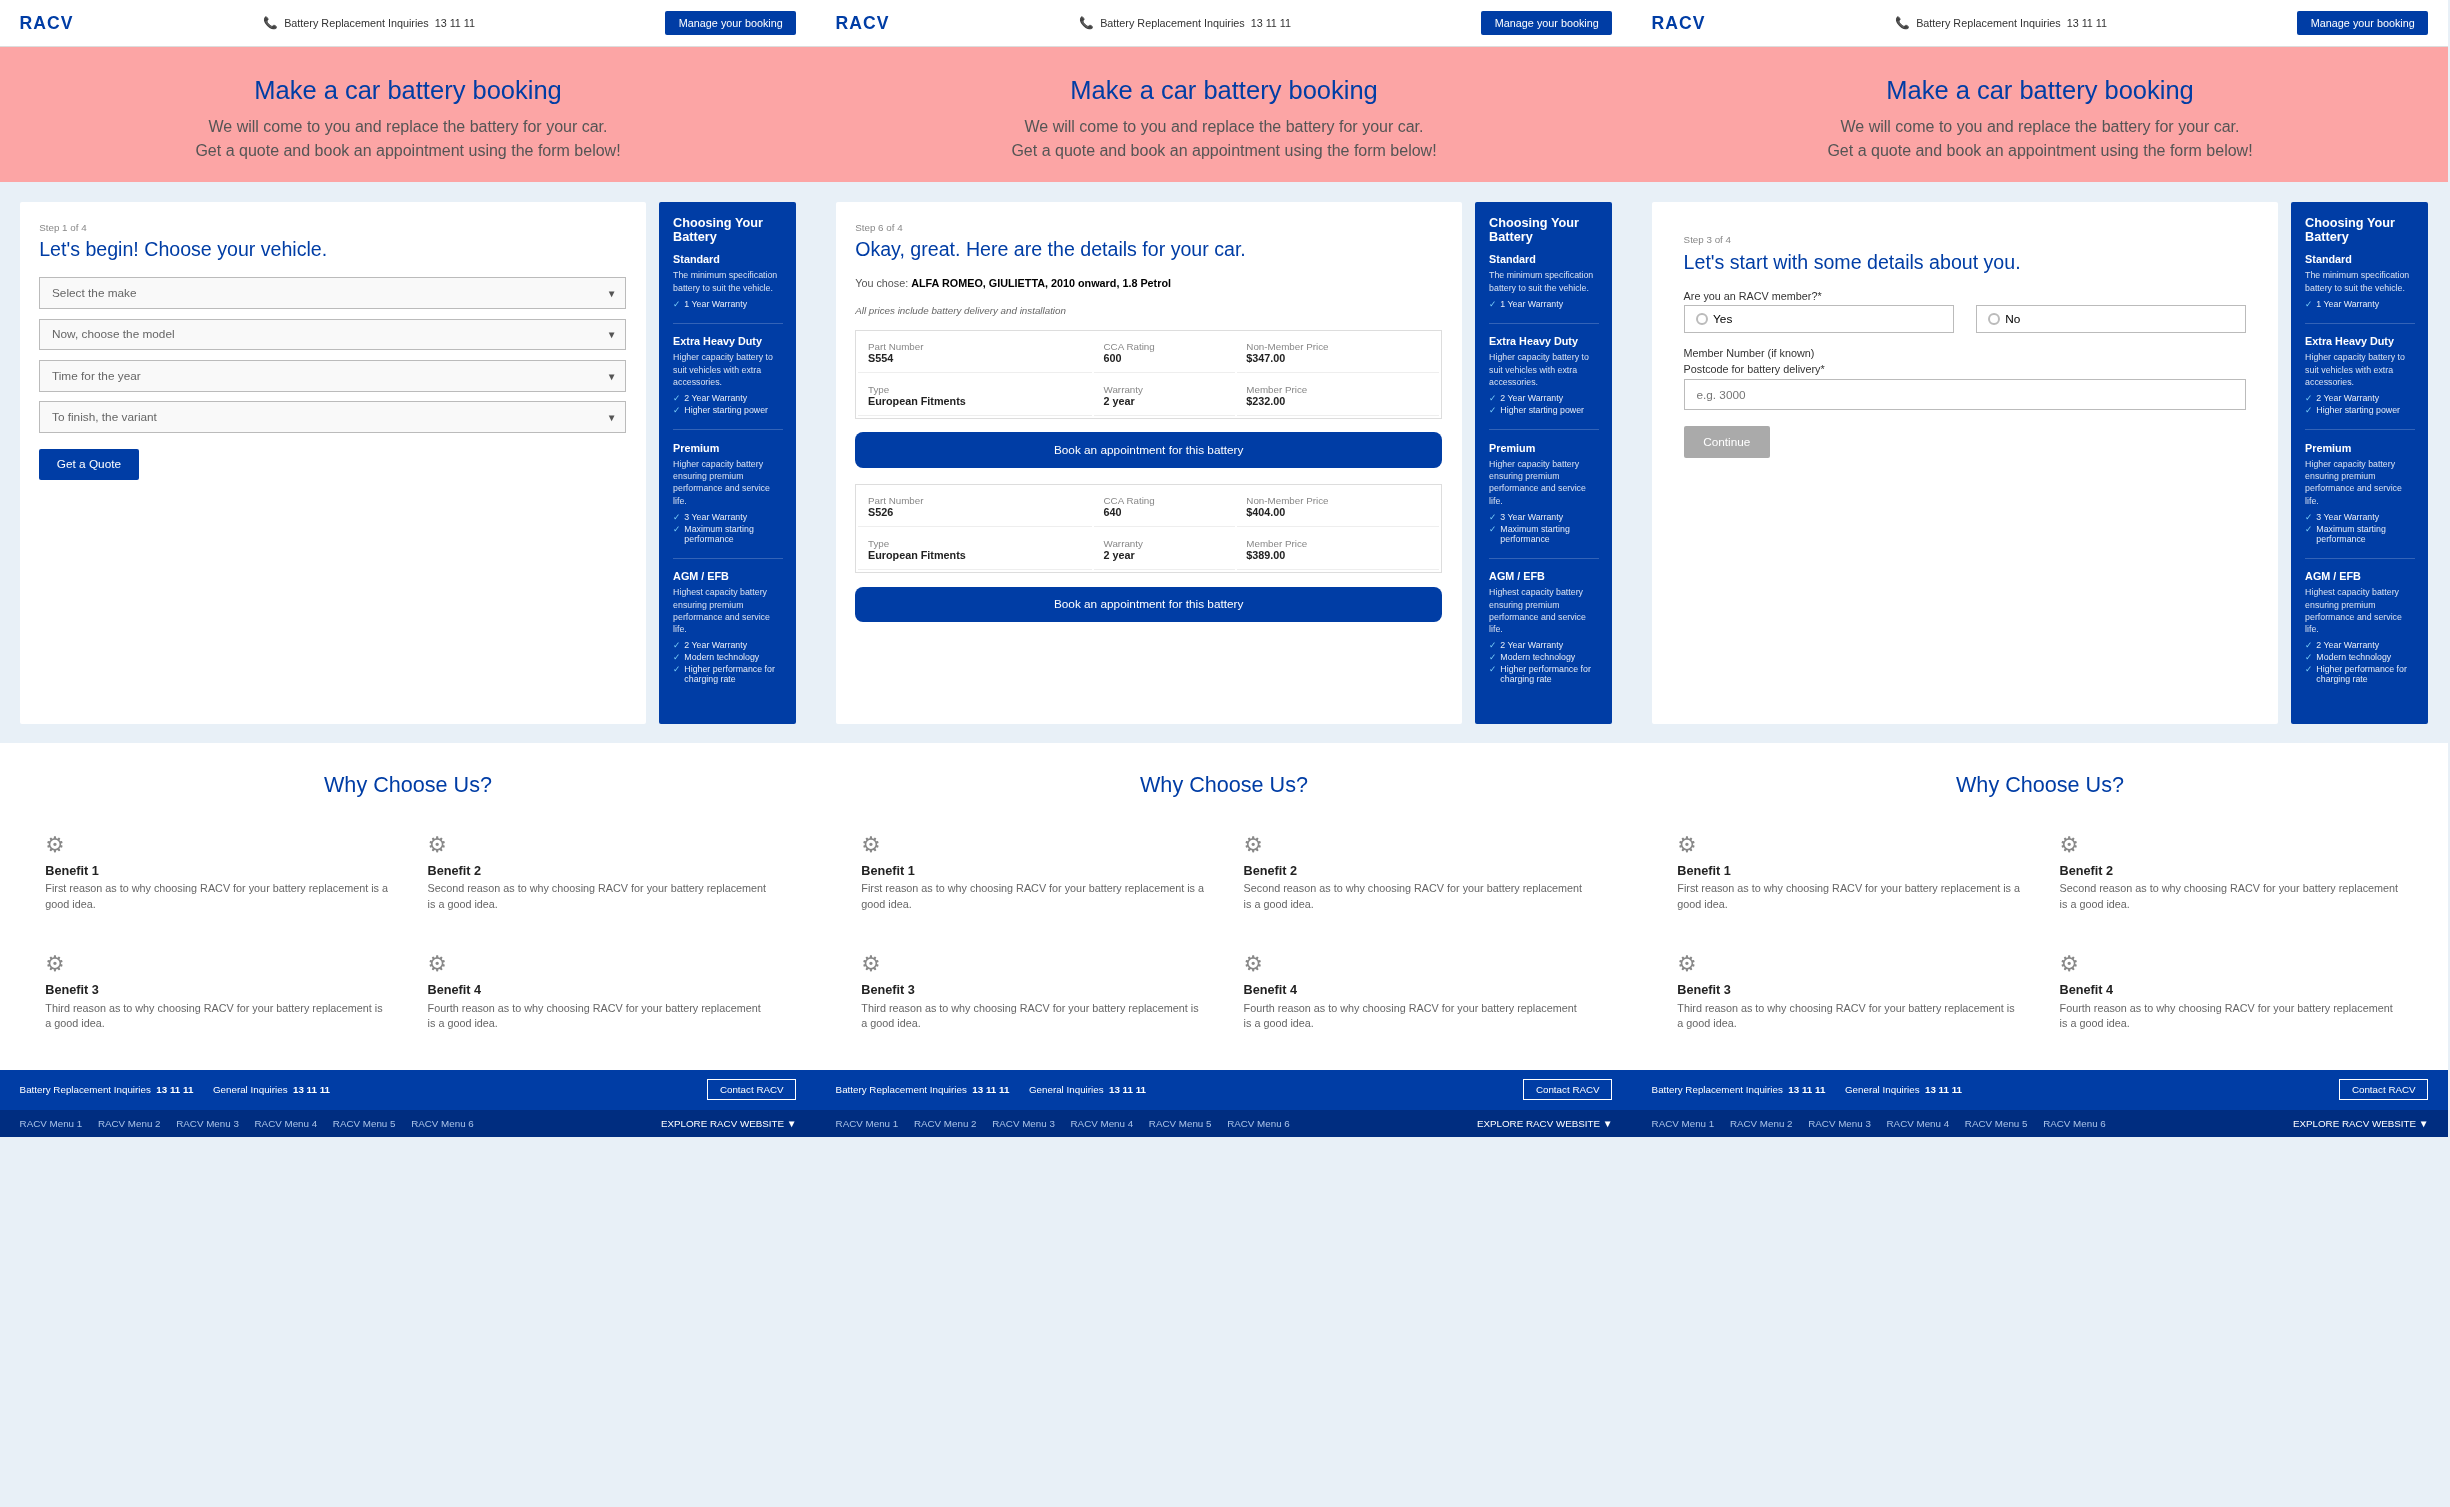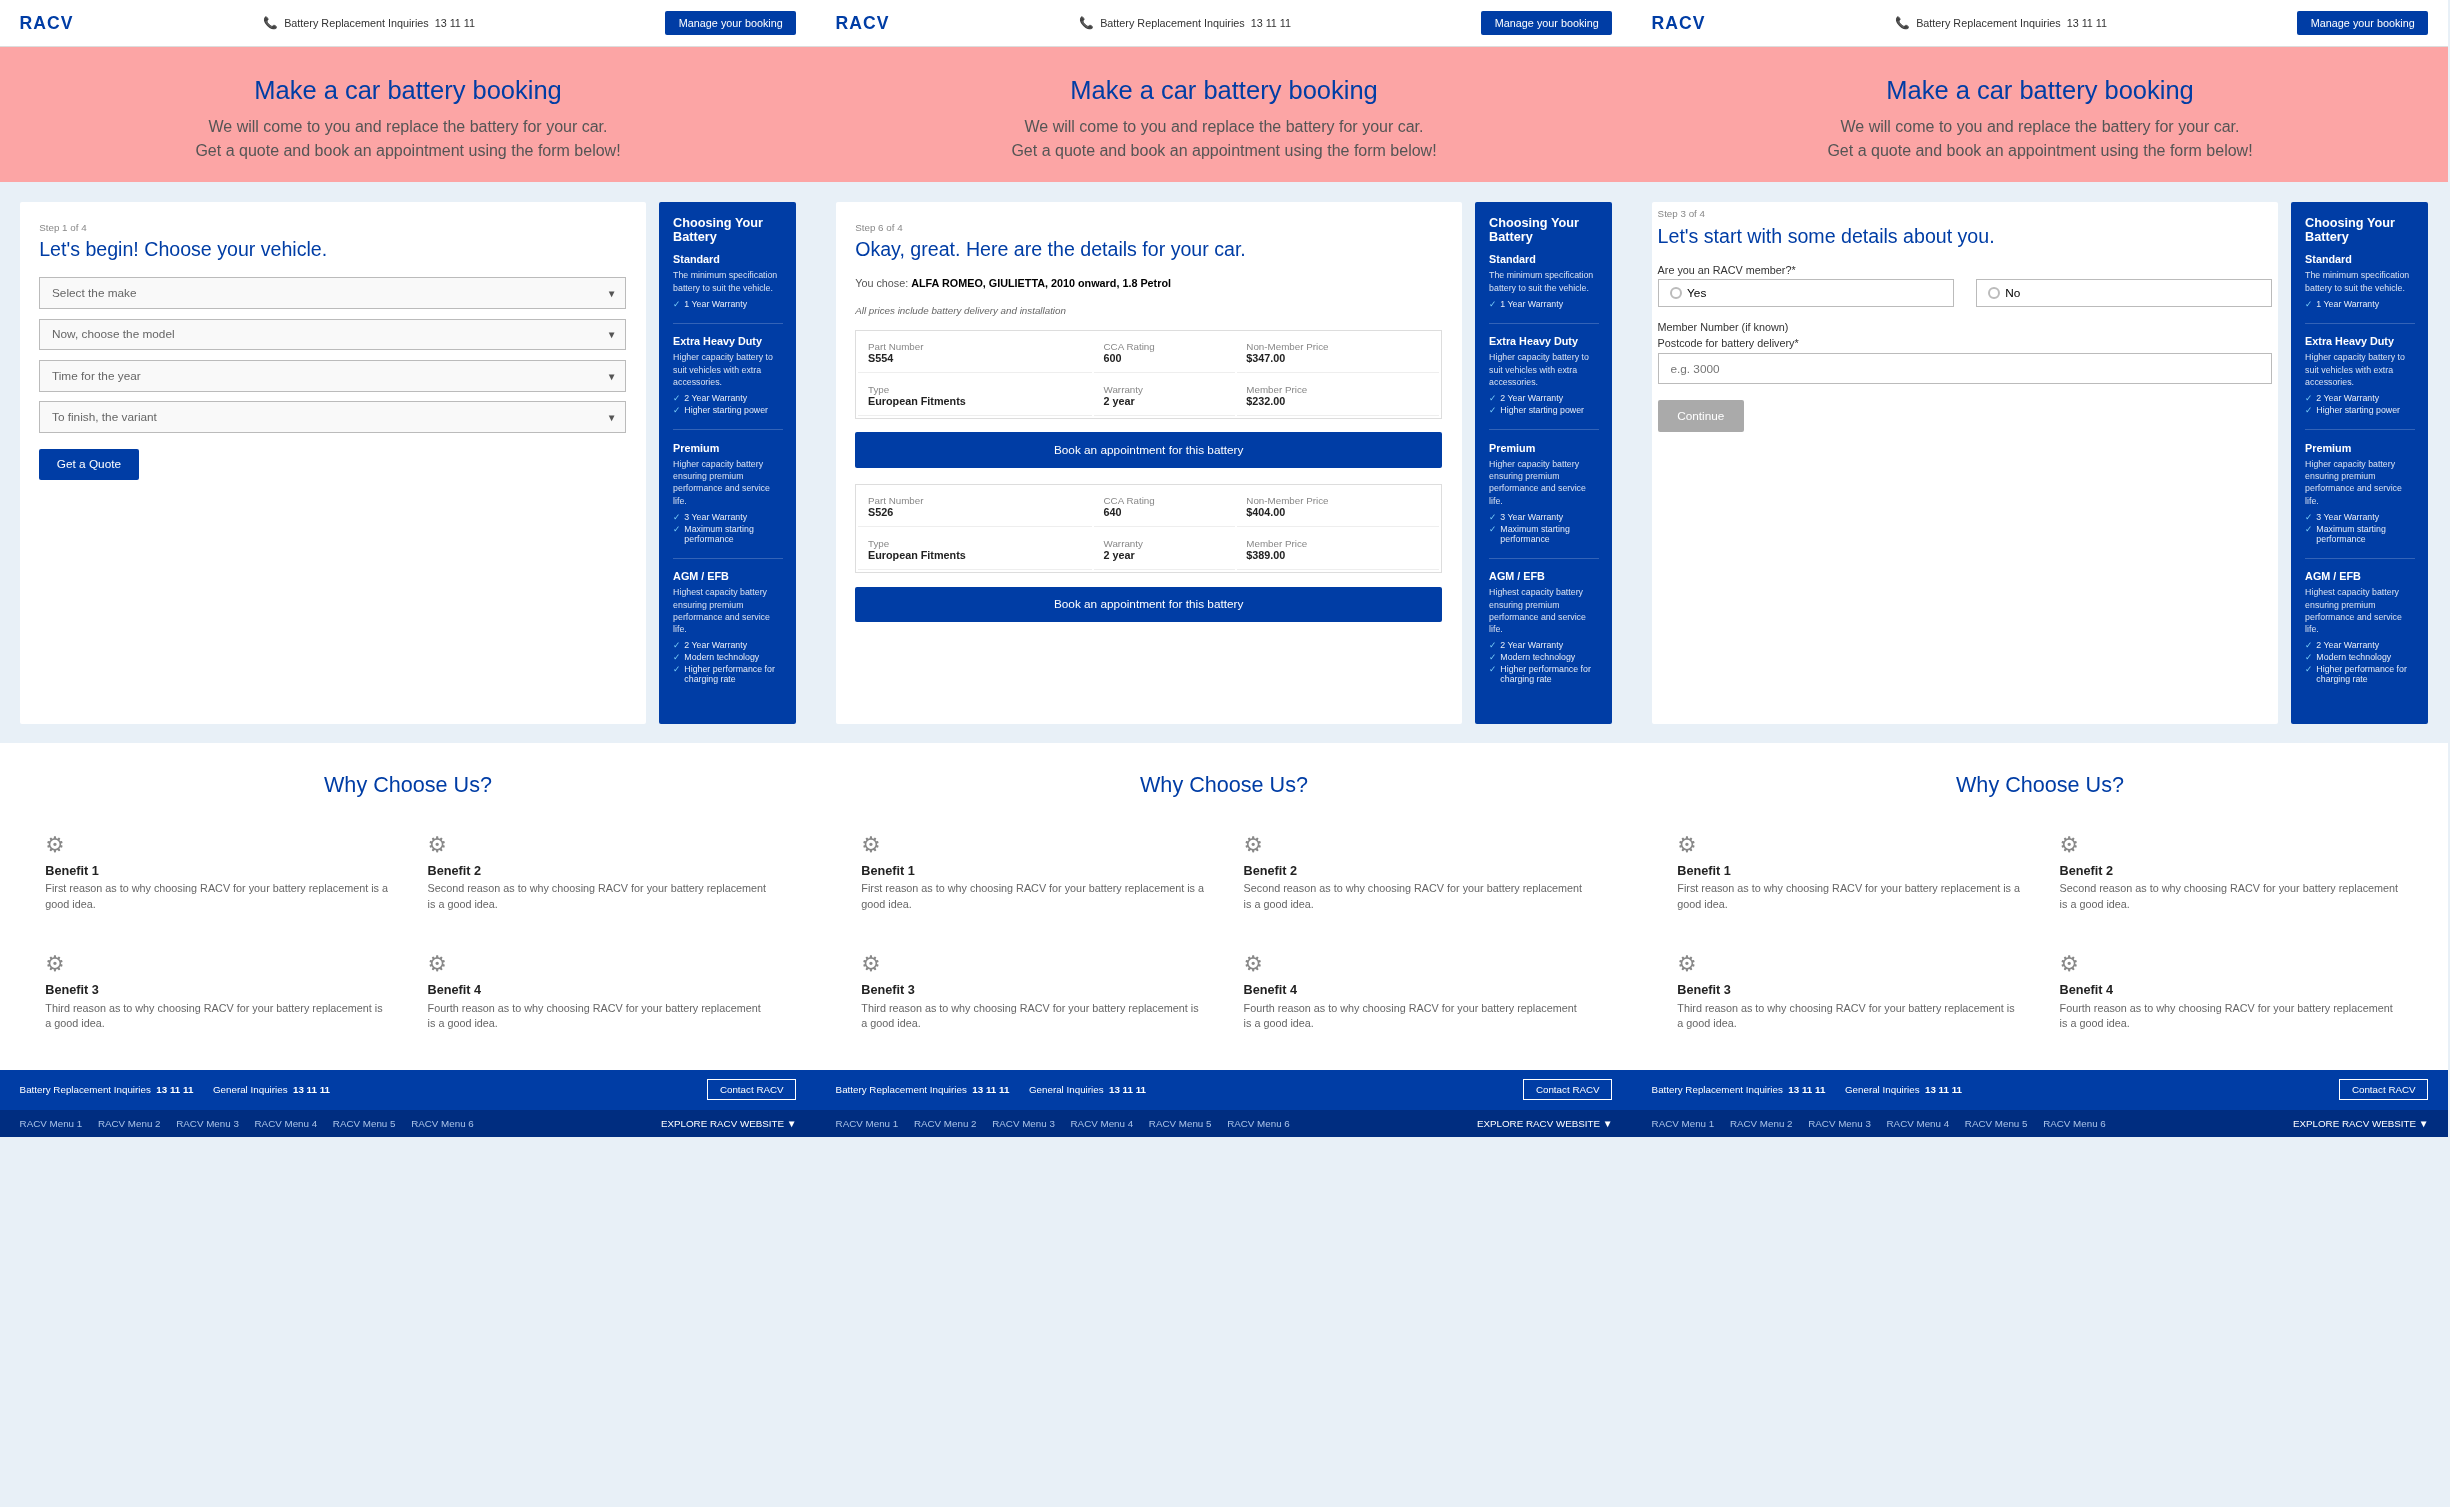--- a/index.html
+++ b/index.html
@@ -316,28 +316,28 @@
     }
     .book-btn {
       width: 100%;
       background: #003DA5;
       color: #fff;
       border: none;
       padding: 10.8px;
       font-size: 11.8px;
       cursor: pointer;
       margin-bottom: 15.7px;
-      border-radius: 2px;
+      border-radius: 8px;
     }
 
     
     .member-panel {
       background: #fff;
       flex: 1;
-      padding: 6px;
+      padding: 32px;
       border-radius: 2px;
     }
     .radio-group {
       display: flex;
       gap: 22px;
       margin-bottom: 13.7px;
     }
     .radio-option {
       display: flex;
       align-items: center;

